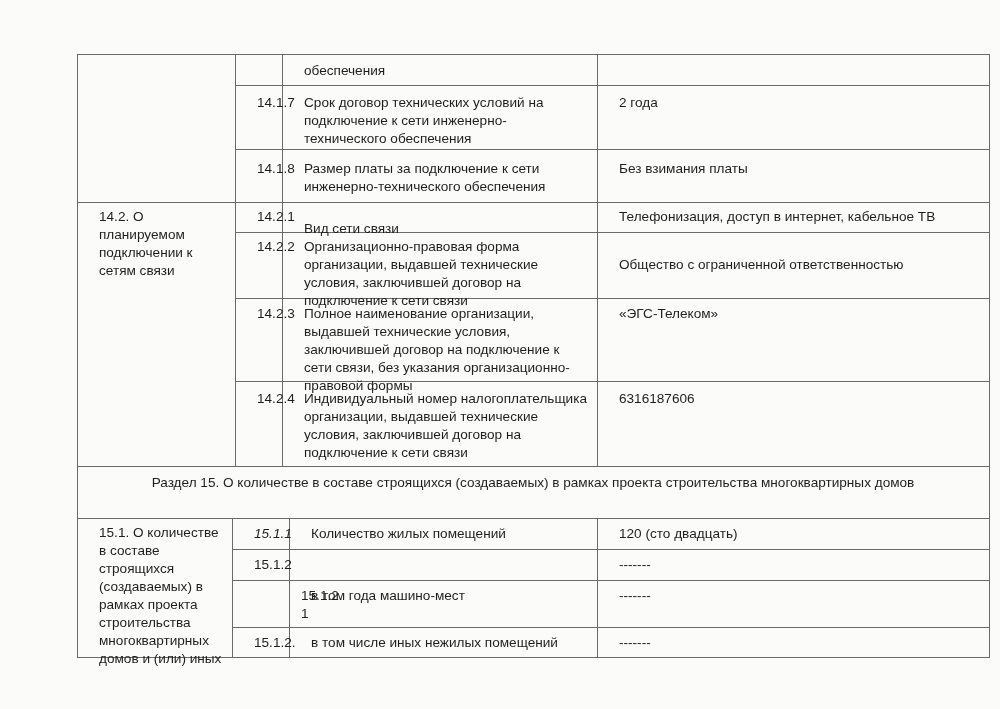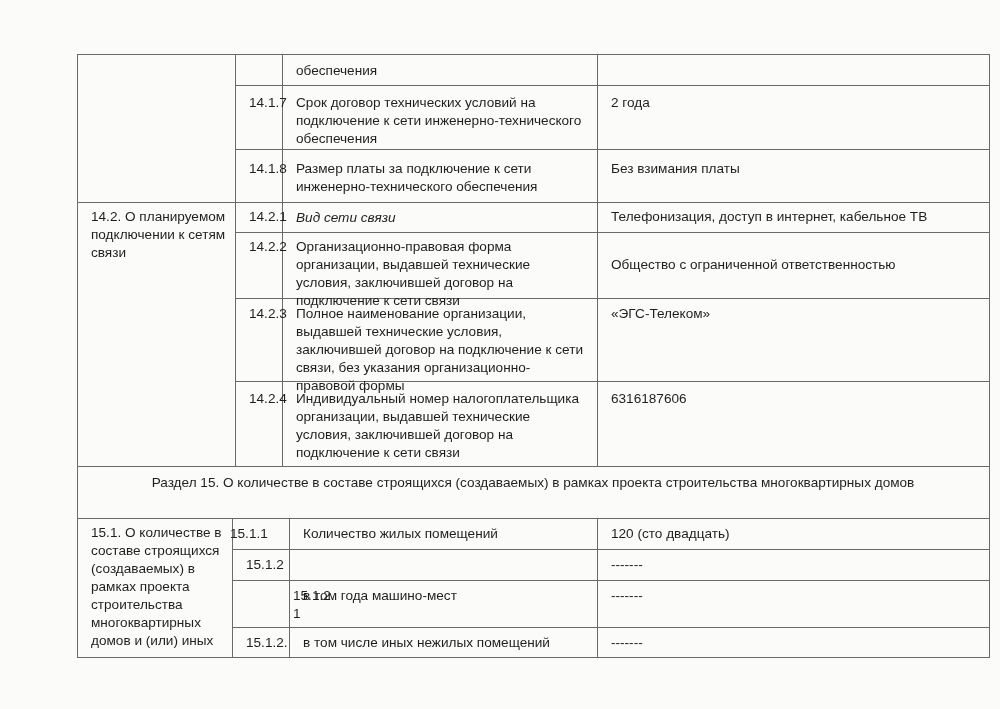--- a/index.html
+++ b/index.html
@@ -12,21 +12,21 @@
   }
   .page { position: absolute; left: 0; top: 0; width: 1000px; height: 709px; }
   .line-h, .line-v { position: absolute; background: #6a6a6a; }
   .line-h { height: 1px; }
   .line-v { width: 1px; }
   .cell {
     position: absolute;
     font-size: 13.6px;
     line-height: 18px;
     box-sizing: border-box;
-    padding: 0 0 0 14px;
+    padding: 0 0 0 22px;
   }
   .center { text-align: center; padding: 0; }
 </style>
 </head>
 <body>
 
 <div class="page">
 
   <div class="line-h" style="left:77px;top:54px;width:913px;"></div>
   <div class="line-h" style="left:235px;top:85px;width:755px;"></div>
@@ -57,40 +57,40 @@
   <div class="cell" style="left:282px;top:94px;width:305px;">Срок договор технических условий на подключение к сети инженерно-технического обеспечения</div>
   <div class="cell" style="left:597px;top:94px;width:392px;">2 года</div>
 
   <div class="cell" style="left:235px;top:160px;width:47px;">14.1.8</div>
   <div class="cell" style="left:282px;top:160px;width:305px;">Размер платы за подключение к сети инженерно-технического обеспечения</div>
   <div class="cell" style="left:597px;top:160px;width:392px;">Без взимания платы</div>
 
   <div class="cell" style="left:77px;top:208px;width:155px;">14.2. О планируемом подключении к сетям связи</div>
 
   <div class="cell" style="left:235px;top:208px;width:47px;">14.2.1</div>
-  <div class="cell" style="left:282px;top:209px;width:305px;font-style:italic;">Вид сети связи</div>
+  <div class="cell" style="left:282px;top:220px;width:305px;">Вид сети связи</div>
   <div class="cell" style="left:597px;top:208px;width:392px;">Телефонизация, доступ в интернет, кабельное ТВ</div>
 
   <div class="cell" style="left:235px;top:238px;width:47px;">14.2.2</div>
   <div class="cell" style="left:282px;top:238px;width:305px;">Организационно-правовая форма организации, выдавшей технические условия, заключившей договор на подключение к сети связи</div>
   <div class="cell" style="left:597px;top:256px;width:392px;">Общество с ограниченной ответственностью</div>
 
   <div class="cell" style="left:235px;top:305px;width:47px;">14.2.3</div>
   <div class="cell" style="left:282px;top:305px;width:305px;">Полное наименование организации, выдавшей технические условия, заключившей договор на подключение к сети связи, без указания организационно-правовой формы</div>
   <div class="cell" style="left:597px;top:305px;width:392px;">«ЭГС-Телеком»</div>
 
   <div class="cell" style="left:235px;top:390px;width:47px;">14.2.4</div>
   <div class="cell" style="left:282px;top:390px;width:305px;">Индивидуальный номер налогоплательщика организации, выдавшей технические условия, заключившей договор на подключение к сети связи</div>
   <div class="cell" style="left:597px;top:390px;width:392px;">6316187606</div>
 
   <div class="cell center" style="left:77px;top:474px;width:912px;">Раздел 15. О количестве в составе строящихся (создаваемых) в рамках проекта строительства многоквартирных домов</div>
 
   <div class="cell" style="left:77px;top:524px;width:145px;">15.1. О количестве в составе строящихся (создаваемых) в рамках проекта строительства многоквартирных домов и (или) иных</div>
 
-  <div class="cell" style="left:216px;top:525px;width:57px;">15.1.1</div>
+  <div class="cell" style="left:232px;top:525px;width:57px;font-style:italic;">15.1.1</div>
   <div class="cell" style="left:289px;top:525px;width:308px;">Количество жилых помещений</div>
   <div class="cell" style="left:597px;top:525px;width:392px;">120 (сто двадцать)</div>
 
   <div class="cell" style="left:232px;top:556px;width:57px;">15.1.2</div>
   <div class="cell" style="left:597px;top:556px;width:392px;">-------</div>
 
   <div class="cell" style="left:232px;top:587px;width:52px;margin-left:47px;">15.1.2. 1</div>
   <div class="cell" style="left:289px;top:587px;width:308px;">в том года машино-мест</div>
   <div class="cell" style="left:597px;top:587px;width:392px;">-------</div>
 

